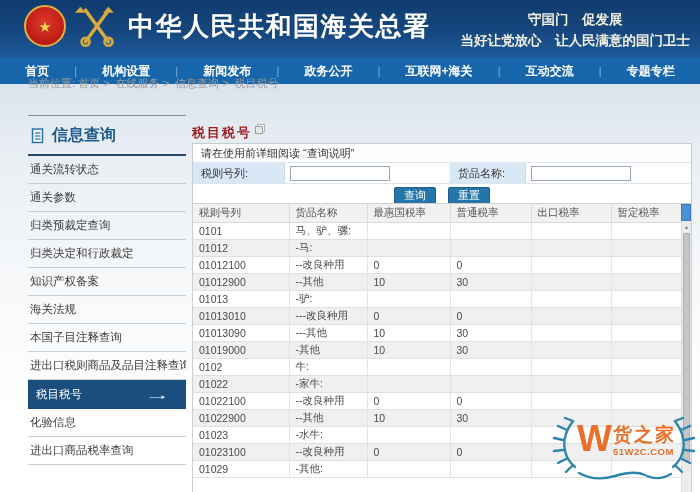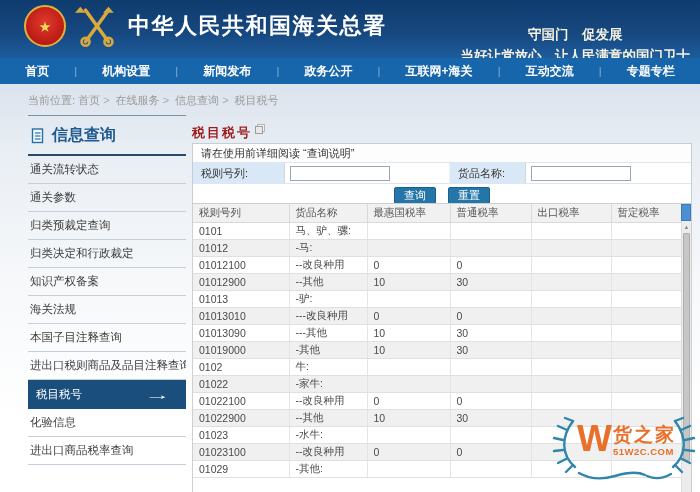--- a/index.html
+++ b/index.html
@@ -11,34 +11,34 @@
   
   .top-header { position:absolute; left:0; top:0; width:700px; height:58px;
                 background:linear-gradient(180deg,#0f3c6e 0%,#16477e 55%,#1d5c9c 100%); }
   .logo-row { position:absolute; left:24px; top:3px; display:flex; align-items:center; }
   .emblem { width:42px; height:42px; border-radius:50%;
             background:radial-gradient(circle at 50% 42%,#e23a2e 0%,#c01f17 60%,#9e130d 100%);
             border:2px solid #e2b13c; display:flex; align-items:center; justify-content:center; }
   .emblem .star { color:#f6d355; font-size:15px; line-height:1; text-shadow:0 0 1px #7a0d08; }
   .key-icon { margin-left:9px; }
   .title-block { margin-left:9px; color:#fff; }
-  .site-title { font-size:22px; font-weight:bold; letter-spacing:1.5px; white-space:nowrap; }
+  .site-title { font-size:26px; font-weight:bold; letter-spacing:1.5px; white-space:nowrap; }
   .site-subtitle { font-size:7.5px; color:#dfe8f2; margin-top:3px; letter-spacing:.2px; white-space:nowrap; }
-  .slogan { position:absolute; right:10px; top:25px; color:#f4f0e2; font-size:13.5px; font-weight:600; line-height:1.55; }
+  .slogan { position:absolute; right:10px; top:10px; color:#f4f0e2; font-size:13.5px; font-weight:600; line-height:1.55; }
   .slogan .l1 { text-align:center; }
 
   
   .main-nav { position:absolute; left:0; top:58px; width:700px; height:26px; background:#1766ab;
               display:flex; align-items:center; justify-content:space-evenly;
               color:#fff; font-size:12px; font-weight:600; }
   .nav-item { cursor:pointer; white-space:nowrap; }
   .nav-sep { color:rgba(255,255,255,.45); font-weight:400; font-size:11px; }
 
   
-  .breadcrumb { position:absolute; left:28px; top:93px; font-size:11px; color:#9a9a9a; }
+  .breadcrumb { position:absolute; left:28px; top:76px; font-size:11px; color:#9a9a9a; }
   .crumb { cursor:pointer; }
   .crumb-sep { color:#aaa; margin:0 3px; }
 
   
   .sidebar { position:absolute; left:28px; top:115px; width:158px; }
   .side-head { border-top:1px solid #7d91a6; border-bottom:2px solid #27496b;
                padding:9px 2px 8px 2px; display:flex; align-items:center; gap:8px;
                color:#1d5a8e; font-size:16px; font-weight:bold; }
   .side-item { padding:6px 4px 6px 2px; font-size:11.5px; color:#3c3c3c;
                border-bottom:1px solid #c4cfda; cursor:pointer; white-space:nowrap; overflow:hidden; }

